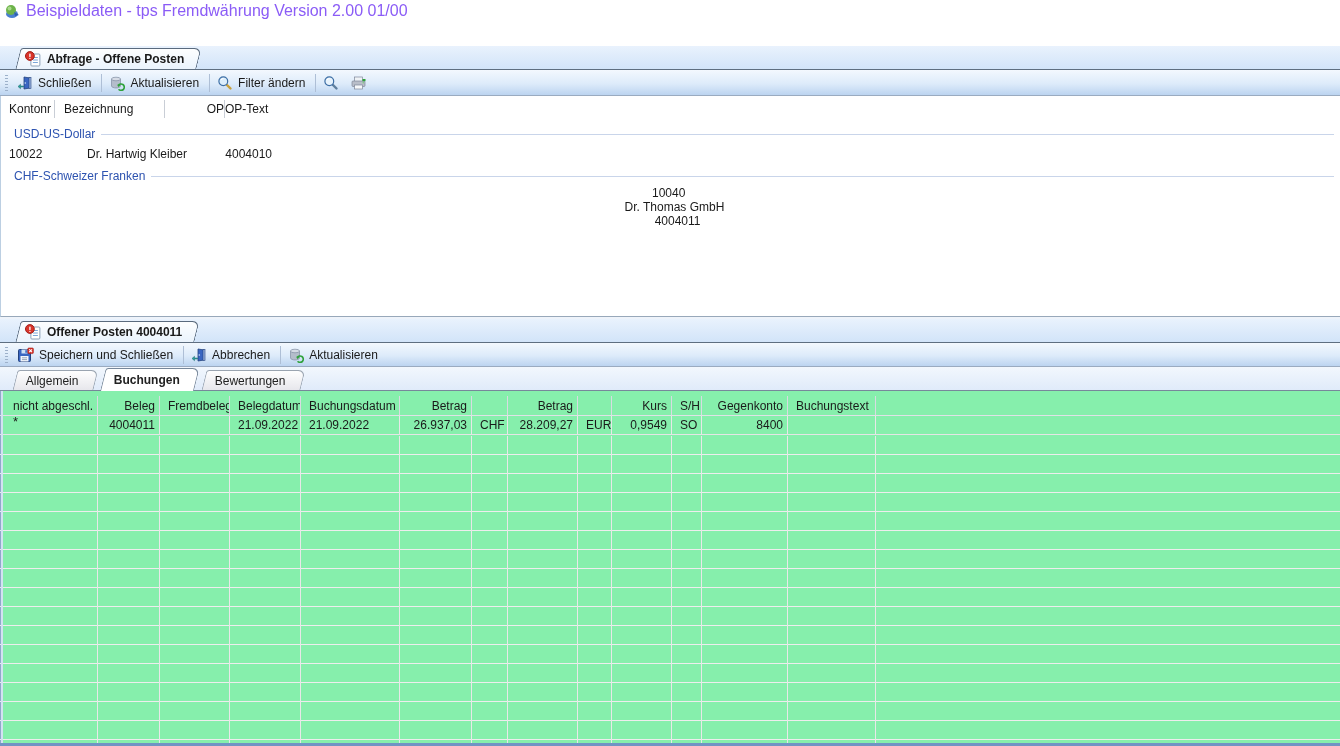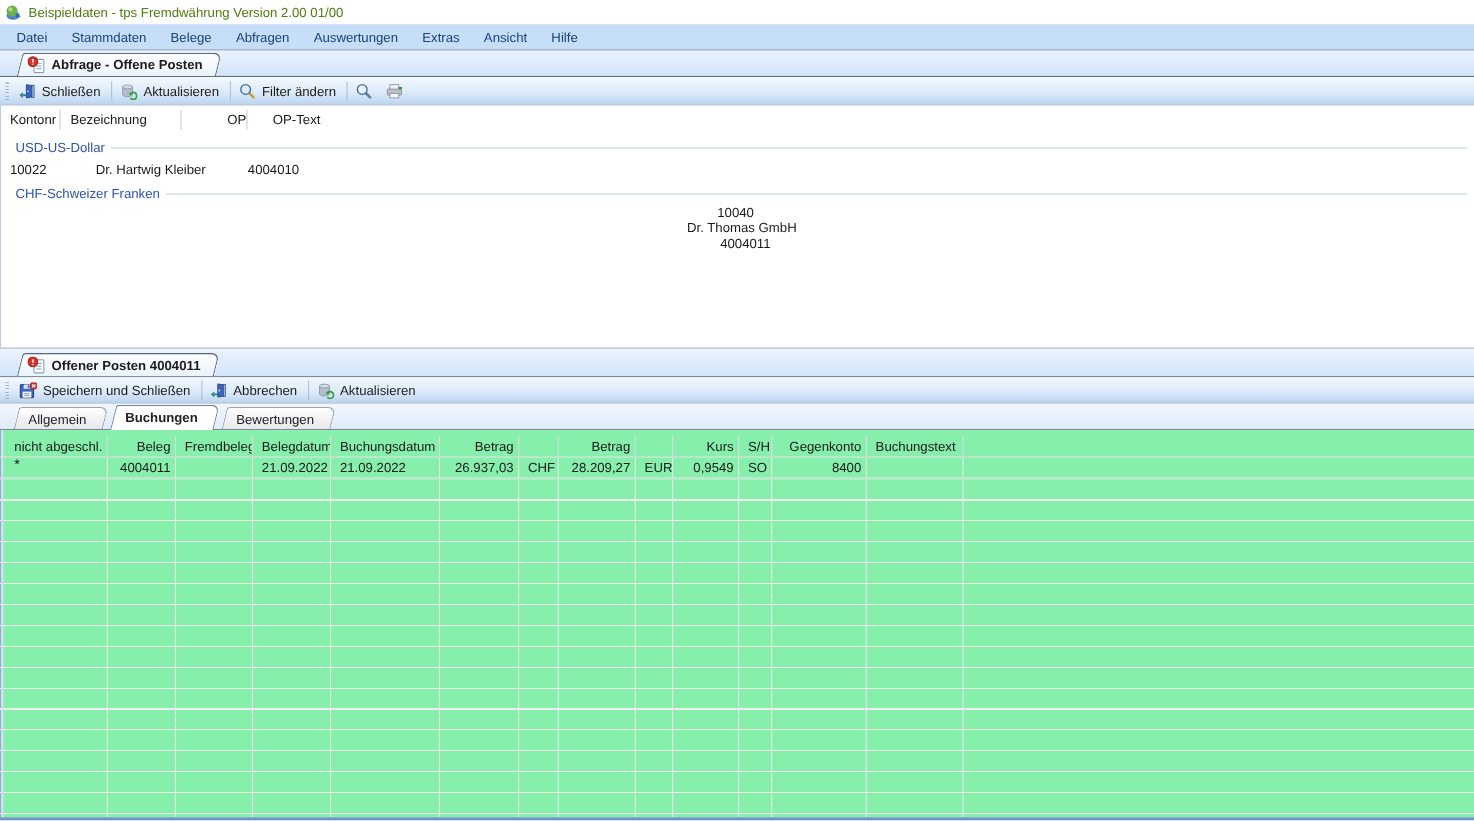--- a/index.html
+++ b/index.html
@@ -3,21 +3,21 @@
 <meta charset="utf-8">
 <style>
   * { margin:0; padding:0; box-sizing:border-box; }
   html,body { width:1340px; height:746px; overflow:hidden; background:#fff;
     font-family:"Liberation Sans", sans-serif; font-size:12px; color:#1a1a1a; }
   .window { position:relative; width:1340px; height:746px; background:#fff; }
 
   
   .titlebar { position:absolute; top:0; left:0; right:0; height:22px; background:#fff; display:flex; align-items:center; }
   .titlebar .app-ic { margin:0 6px 0 4px; }
-  .titlebar .title { color:#4d7c0f; font-size:12px; }
+  .titlebar .title { color:#8b5cf6; font-size:16px; }
 
   
   .menubar { position:absolute; top:22px; left:0; right:0; height:24px; background:#c6def8;
     border-bottom:1px solid #8b98a6; display:flex; align-items:center; padding-left:4px; }
   .menubar .mi { color:#17427a; padding:4px 11px; cursor:default; }
 
   
   .tabstrip { position:absolute; left:0; right:0; background:linear-gradient(#e9f2fd,#d2e4f9);
     border-bottom:1px solid #5e6e80; display:flex; align-items:flex-end; padding-left:10px; }
   .doc-tab { position:relative; height:21px; display:flex; align-items:center; gap:5px;
@@ -37,21 +37,21 @@
   .tsep { width:1px; height:18px; background:#aebfd6; margin:0 3px; }
 
   
   .q-content { position:absolute; top:96px; left:0; right:0; height:221px; background:#fff;
     border-left:1px solid #bccfe2; border-bottom:1px solid #98a8ba; }
   .q-hrow { position:absolute; top:4px; left:0; right:0; height:22px; display:flex; align-items:flex-start; }
   .q-hc { height:18px; display:flex; align-items:center;padding-left:24px; }
   .q-c0 { width:53px; padding-left:8px; }
   .q-c1 { width:110px; padding-left:9px; border-left:1px solid #c9ced6; }
   .q-c2 { width:60px; justify-content:flex-end; border-left:1px solid #c9ced6; }
-  .q-c3 { flex:1; padding-left:23px; border-left:1px solid #c9ced6; margin-left:0; }
+  .q-c3 { flex:1; padding-left:0; border-left:1px solid #c9ced6; margin-left:0; }
   .q-row { position:absolute; left:0; right:0; height:19px; display:flex; align-items:center; }
   .q-dc0 { width:53px; padding-left:8px; }
   .q-dc1 { width:110px; padding-left:9px; }
   .q-dc2 { width:60px; display:flex; justify-content:flex-end; }
   .q-group { position:absolute; left:0; right:0; height:20px; display:flex; align-items:center; color:#2d53b0; }
   .q-group .gl { padding-left:13px; white-space:nowrap; }
   .q-group .gline { flex:1; height:1px; background:#c9d5ea; margin:0 6px; }
 
   
   .gap { position:absolute; top:317px; left:0; right:0; height:2px; background:#eef3fa; }
@@ -100,30 +100,20 @@
       <svg width="16" height="16" viewBox="0 0 16 16">
         <ellipse cx="8" cy="11" rx="6" ry="4" fill="#4a7fd0"></ellipse>
         <circle cx="7" cy="7" r="5" fill="#6db34a"></circle>
         <circle cx="5.5" cy="5.5" r="2" fill="#a9d98c"></circle>
         <path d="M10 9 L15 12 L11 13 Z" fill="#2f5fae"></path>
       </svg>
     </span>
     <span class="title">Beispieldaten - tps Fremdwährung Version 2.00 01/00</span>
   </div>
 
-  <div class="menubar">
-    <span class="mi">Datei</span>
-    <span class="mi">Stammdaten</span>
-    <span class="mi">Belege</span>
-    <span class="mi">Abfragen</span>
-    <span class="mi">Auswertungen</span>
-    <span class="mi">Extras</span>
-    <span class="mi">Ansicht</span>
-    <span class="mi">Hilfe</span>
-  </div>
 
   <div class="tabstrip" style="top:46px; height:24px;">
     <div class="doc-tab">
       <span>
         <svg width="17" height="16" viewBox="0 0 17 16">
           <rect x="6" y="3" width="9" height="12" rx="1" fill="#fff" stroke="#8aa0b8"></rect>
           <line x1="8" y1="6.5" x2="13" y2="6.5" stroke="#7aa6d8"></line>
           <line x1="8" y1="9" x2="13" y2="9" stroke="#7aa6d8"></line>
           <line x1="8" y1="11.5" x2="13" y2="11.5" stroke="#7aa6d8"></line>
           <circle cx="5" cy="5" r="4.4" fill="#d9342b" stroke="#a31f18"></circle>

